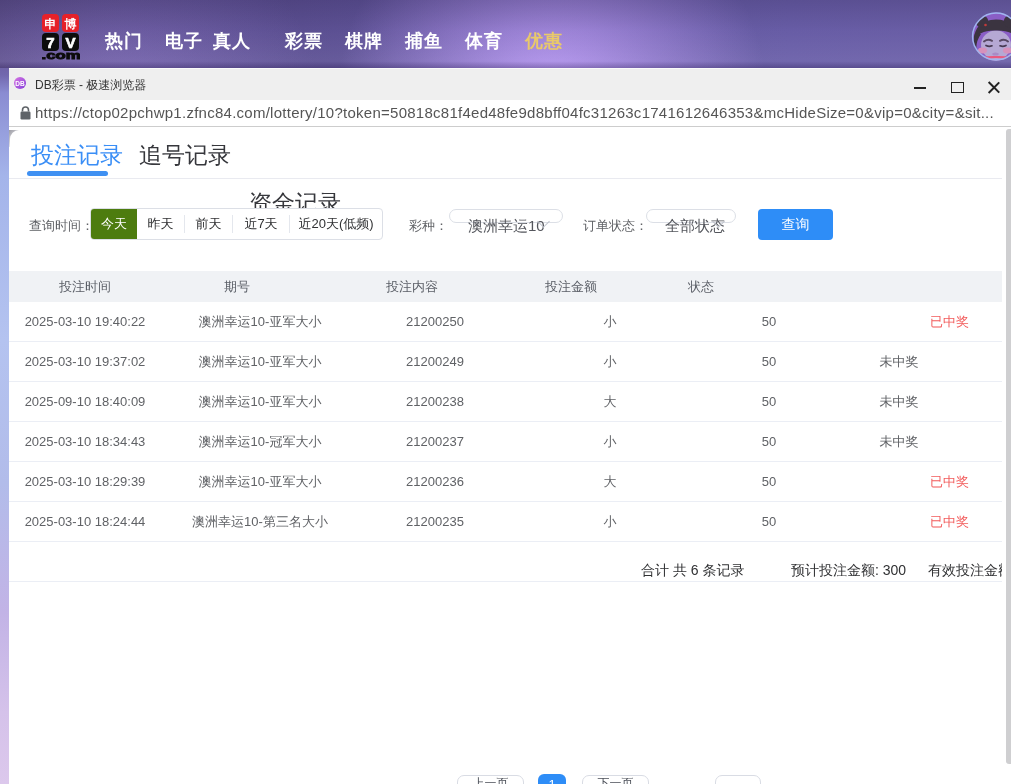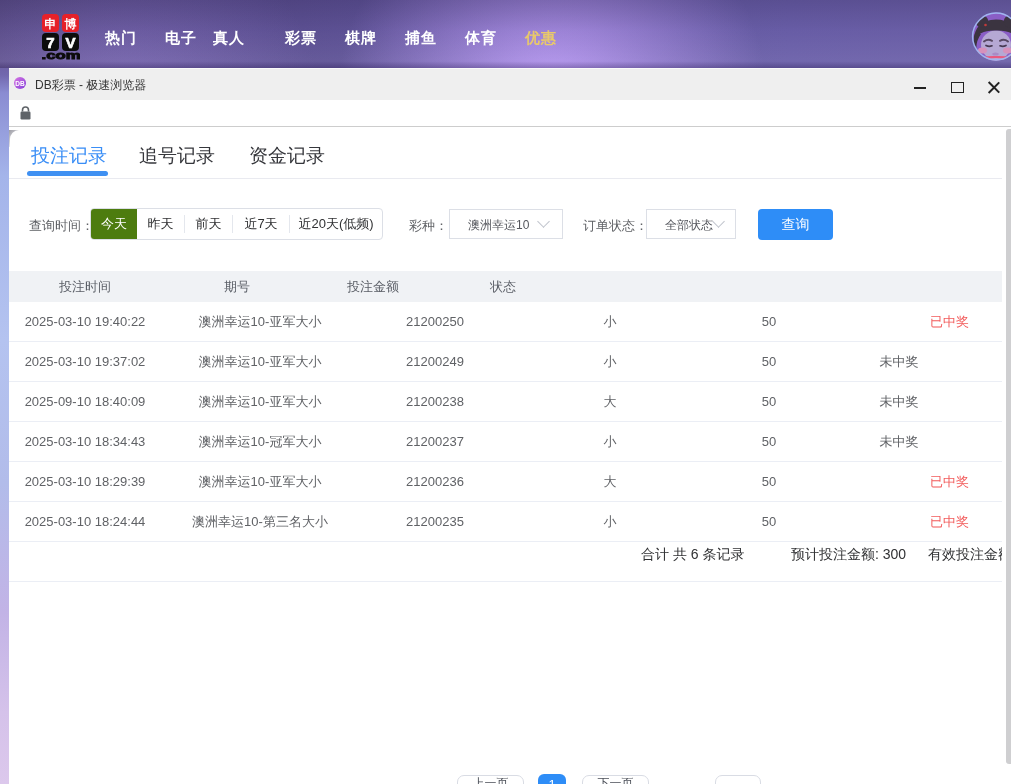--- a/index.html
+++ b/index.html
@@ -10,72 +10,72 @@
 
 #navbar { left:0; top:0; width:1011px; height:68px;
   background:
     radial-gradient(circle 290px at 552px 98px, rgba(194,160,252,.92), rgba(194,160,252,0) 74%),
     radial-gradient(circle 270px at 120px 115px, rgba(152,128,218,.55), rgba(152,128,218,0) 75%),
     linear-gradient(to right,#564a82 0%,#5d5194 30%,#655aa2 55%,#6a5fa9 78%,#6d61a9 100%);
 }
 #navbar .shade { left:0; top:0; width:1011px; height:68px;
   background:linear-gradient(to bottom, rgba(25,15,55,.20) 0%, rgba(25,15,55,.03) 45%, rgba(255,255,255,.05) 90%, rgba(45,30,80,.30) 100%);
 }
-.navitem { top:29px; color:#fff; font-size:15px; font-weight:bold; letter-spacing:1px; }
+.navitem { top:29px; color:#fff; font-size:18px; font-weight:bold; letter-spacing:1px; }
 
 #logo { left:42px; top:13px; width:38px; height:47px; }
 
 
 #leftstrip { left:0; top:68px; width:9px; height:716px;
   background:linear-gradient(to bottom,#6f63a8 0%,#7268ae 1%,#8a8cd2 3.5%,#a4b4ea 15%,#b4c3f0 38%,#b2bcea 58%,#c2b3e6 76%,#d5c2ea 90%,#dcc8ec 100%); }
 #win { left:9px; top:68px; width:1002px; height:716px; background:#fff; border-top:1px solid #fafafa; overflow:hidden; }
 #titlebar { left:0; top:0; width:1002px; height:39px; background:#efefef; }
 #titletext { left:26px; top:8px; font-size:12px; color:#333; }
 #addrbar { left:0; top:31px; width:1002px; height:27px; background:#fff; border-bottom:1px solid #cdcdcd; }
 #url { left:26px; top:4px; font-size:15px; color:#555; letter-spacing:0.26px; white-space:nowrap; }
 
 #btnmin { left:905px; top:18px; width:12px; height:2px; background:#222; }
 #btnmax { left:942px; top:13px; width:13px; height:11px; border:1.8px solid #222; }
 #btnclose { left:978px; top:12px; width:13px; height:13px; }
 #btnclose:before, #btnclose:after { content:""; position:absolute; left:5.7px; top:-1px; width:1.6px; height:15px; background:#222; }
 #btnclose:before { transform:rotate(45deg); }
 #btnclose:after { transform:rotate(-45deg); }
 
 
-.tab { top:77px; font-size:19px; line-height:19px; color:#36373c; }
+.tab { top:77px; font-size:23px; line-height:19px; color:#36373c; }
 #tab1 { left:22px; color:#3a8ef6; }
 #tab2 { left:130px; }
-#tab3 { left:240px; }
+#tab3 { left:240px;margin-top:48px; }
 #tabline { left:18px; top:102px; width:81px; height:4.5px; background:#3f90f2; border-radius:2.5px; }
 #tabborder { left:0; top:108.5px; width:993px; height:1px; background:#e9eaf0; }
 
 
 .flabel { top:148px; font-size:13px; color:#606266; }
 #btngroup { left:81px; top:139px; height:32px; border:1px solid #dcdfe6; border-radius:4px; display:flex; overflow:hidden; background:#fff; }
 #btngroup div { height:30px; line-height:30px; font-size:13px; color:#303133; text-align:center; }
 #btngroup .sep { width:1px; height:18px; margin-top:6px; background:#e4e7ed; }
 #bg-today { width:46px; background:#4d7c0f; color:#fff !important; }
-.selbox { top:140px; height:30px; border:1px solid #dcdfe6; border-radius:0; background:#fff; font-size:12px; color:#54565c; }
+.selbox { top:140px; height:14px; border:1px solid #dcdfe6; border-radius:8px; background:#fff; font-size:15px; color:#54565c; }
 .selbox .chev { position:absolute; width:9px; height:9px; border-right:1.6px solid #bfc3cb; border-bottom:1.6px solid #bfc3cb; transform:rotate(45deg); top:7px; }
 #sel1 { left:440px; width:114px; }
 #sel1 .txt { position:absolute; left:18px; top:7px; }
 #sel1 .chev { right:14px; }
 #sel2 { left:637px; width:90px; }
 #sel2 .txt { position:absolute; left:18px; top:7px; }
 #sel2 .chev { right:12px; }
 #querybtn { left:749px; top:140px; width:75px; height:31px; background:#2e8df7; border-radius:4px; color:#fff; font-size:14px; text-align:center; line-height:31px; }
 
 
 #thead { left:0; top:202px; width:993px; height:31px; background:#f0f2f5; display:flex; align-items:center; font-size:13px; color:#5a5e66; }
 .trow { left:0; width:993px; height:40px; display:flex; align-items:center; font-size:13px; color:#606266; border-bottom:1px solid #ebeef5; background:#fff; }
 .c1{width:152px;text-align:center;} .c2{width:198px;text-align:center;} .c3{width:152px;text-align:center;}
 .c4{width:198px;text-align:center;} .c5{width:120px;text-align:center;} .c6{width:140px;text-align:center;}
 .red { color:#f25b5b;text-align:right; }
 #sumrow { left:0; top:473px; width:993px; height:40px; border-bottom:1px solid #ebeef5; background:#fff; font-size:14px; color:#303133; }
-#sumrow span { position:absolute; top:4px; white-space:nowrap; }
+#sumrow span { position:absolute; top:20px; white-space:nowrap; }
 
 
 .pgbox { top:706px; height:28px; border:1px solid #d9dce4; border-radius:7px; background:#fff; font-size:12px; color:#4a4e57; text-align:center; line-height:15px; }
 #pgprev { left:448px; width:67px; }
 #pgcur { left:529px; top:705px; width:28px; height:28px; background:#2e8df7; border-radius:6px; color:#fff; font-size:13px; text-align:center; line-height:21px; }
 #pgnext { left:573px; width:67px; }
 #pgsel { left:706px; width:46px; }
 
 
 #sbtrack { left:1002px; top:128px; width:9px; height:656px; background:#fff; }
@@ -153,20 +153,21 @@
     <div id="titletext" class="abs">DB彩票 - 极速浏览器</div>
     <div id="btnmin" class="abs"></div>
     <div id="btnmax" class="abs"></div>
     <div id="btnclose" class="abs"></div>
   </div>
   <div id="addrbar" class="abs">
     <svg class="abs" style="left:11px;top:6px;" width="11" height="14" viewBox="0 0 11 14">
       <rect x="0.5" y="5.5" width="10" height="8" rx="1.2" fill="#5f6368"></rect>
       <path d="M2.5 5.5 V4 a3 3 0 0 1 6 0 V5.5" fill="none" stroke="#5f6368" stroke-width="1.6"></path>
     </svg>
+    <div id="url" class="abs">https://ctop02pchwp1.zfnc84.com/lottery/10?token=50818c81f4ed48fe9d8bff04fc31263c1741612646353&amp;mcHideSize=0&amp;vip=0&amp;city=&amp;sit...</div>
   </div>
 
   <div class="abs" style="left:0;top:60.5px;width:17px;height:17px;background:linear-gradient(135deg,#9d9da5 0%,#c6c6cc 30%,#ededf0 55%,#fff 78%);"></div>
   <div class="abs" style="left:1px;top:61px;width:992px;height:657px;background:#fff;border-top-left-radius:9px;"></div>
   <div id="tab1" class="tab abs">投注记录</div>
   <div id="tab2" class="tab abs">追号记录</div>
   <div id="tab3" class="tab abs">资金记录</div>
   <div id="tabline" class="abs"></div>
   <div id="tabborder" class="abs"></div>
 
@@ -189,20 +190,21 @@
   <div class="flabel abs" style="left:574px;">订单状态：</div>
   <div id="sel2" class="selbox abs">
       <span class="txt">全部状态</span>
       <span class="chev"></span>
     </div>
   <div id="querybtn" class="abs">查询</div>
 
   <div id="thead" class="abs">
     <div class="c1">投注时间</div>
       <div class="c3">期号</div>
+    <div class="c4">投注内容</div>
       <div class="c5">投注金额</div>
       <div class="c6">状态</div>
   </div>
   <div class="trow abs" style="top:233px;">
     <div class="c1">2025-03-10 19:40:22</div>
       <div class="c2">澳洲幸运10-亚军大小</div>
       <div class="c3">21200250</div>
     <div class="c4">小</div>
       <div class="c5">50</div>
       <div class="c6 red">已中奖</div>

